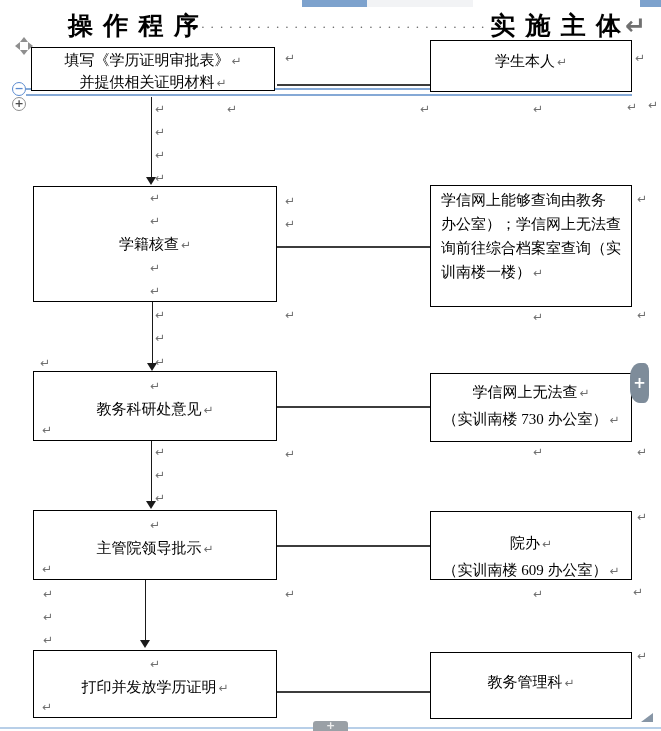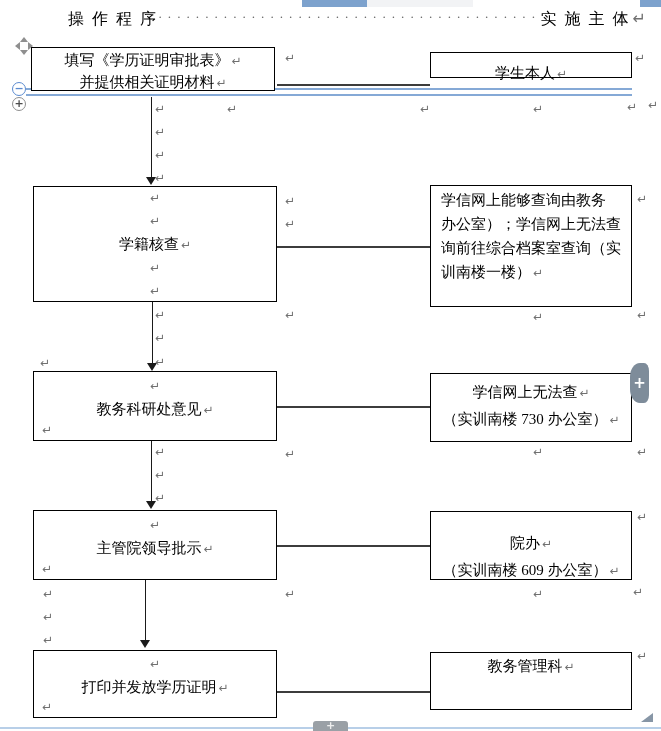--- a/index.html
+++ b/index.html
@@ -7,21 +7,21 @@
         font-family:"Liberation Serif","DejaVu Serif",serif;color:#000;}
 
   
   .topbar{position:absolute;top:0;height:7px;}
   .topbar.blue{background:#7da2cd;}
   .topbar.gray{background:#f2f3f5;}
 
   
   .hdr{position:absolute;left:0;top:9px;width:648px;display:flex;align-items:baseline;
        padding-left:68px;box-sizing:border-box;}
-  .hdr .title{font-size:16px;font-weight:normal;letter-spacing:2px;white-space:nowrap;}
+  .hdr .title{font-size:25px;font-weight:bold;letter-spacing:2px;white-space:nowrap;}
   .hdr .leader{flex:1;overflow:hidden;white-space:nowrap;color:#6a6a6a;font-size:13px;
        letter-spacing:5px;transform:translateY(-3px);}
   .pinline{color:#707070;font-size:12px;font-family:"DejaVu Sans",sans-serif;font-weight:normal;
        letter-spacing:0;margin-left:2px;}
 
   
   .mh{position:absolute;left:16px;top:38px;width:16px;height:16px;}
   .mh i{position:absolute;width:0;height:0;border:4px solid transparent;}
   .mh .up{left:4px;top:-1px;border-top:none;border-bottom:5px solid #8f8f8f;}
   .mh .dn{left:4px;bottom:-1px;border-bottom:none;border-top:5px solid #8f8f8f;}
@@ -99,21 +99,21 @@
   <div class="blueline" style="top:94px;"></div>
 
   <div class="box" style="left:31px;top:47px;width:244px;height:44px;">
     <div class="cl" style="line-height:21px;padding-top:2px;">
       <span>填写《学历证明审批表》</span><span class="pinline">↵</span>
     </div>
     <div class="cl" style="line-height:21px;">
       <span>并提供相关证明材料</span><span class="pinline">↵</span>
     </div>
   </div>
-  <div class="box" style="left:430px;top:52px;width:202px;height:26px;">
+  <div class="box" style="left:430px;top:40px;width:202px;height:52px;">
     <div class="cl" style="line-height:41px;">
       <span>学生本人</span><span class="pinline">↵</span>
     </div>
   </div>
   <div class="hline" style="left:277px;top:84px;width:153px;"></div>
 
   <div class="box" style="left:33px;top:186px;width:244px;height:116px;">
     <div class="pline">↵</div>
     <div class="pline">↵</div>
     <div class="cl">
@@ -166,21 +166,21 @@
   </div>
   <div class="hline" style="left:277px;top:545px;width:153px;"></div>
 
   <div class="box" style="left:33px;top:650px;width:244px;height:68px;">
     <div class="pline" style="padding-top:2px;">↵</div>
     <div class="cl">
       <span>打印并发放学历证明</span><span class="pinline">↵</span>
     </div>
     <span class="pcorner">↵</span>
   </div>
-  <div class="box" style="left:430px;top:652px;width:202px;height:58px;padding-top:0;">
+  <div class="box" style="left:430px;top:652px;width:202px;height:67px;padding-top:16px;">
     <div class="cl" style="line-height:26px;">
       <span>教务管理科</span><span class="pinline">↵</span>
     </div>
   </div>
   <div class="hline" style="left:277px;top:691px;width:153px;"></div>
 
   <div class="varrow" style="left:151px;top:97px;height:86px;">
       <span class="head"></span>
     </div>
   <div class="varrow" style="left:152px;top:302px;height:67px;">

